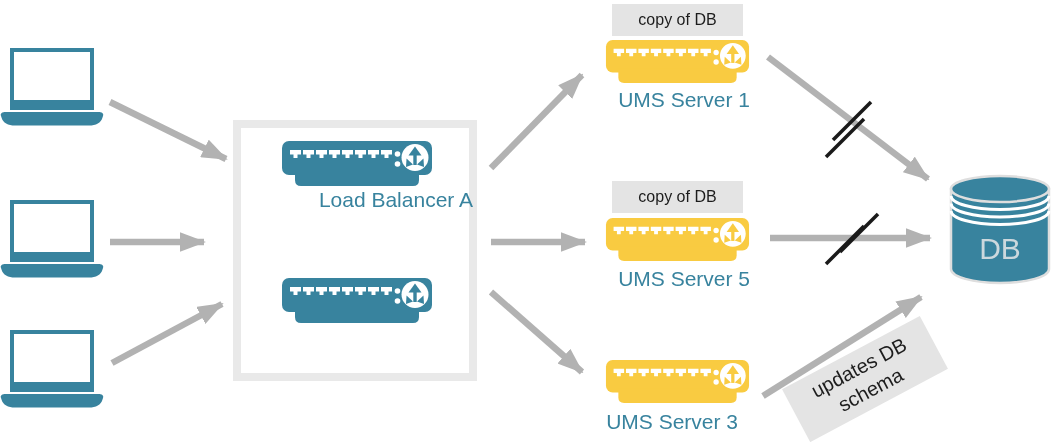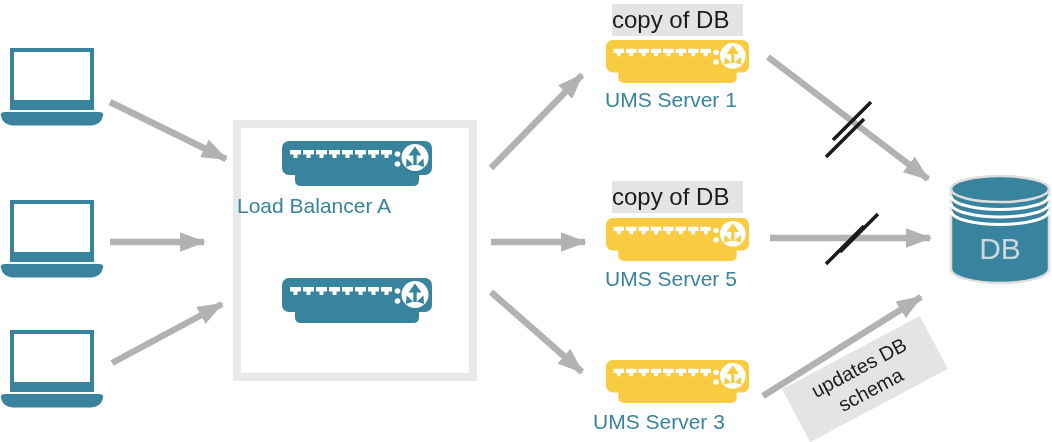--- a/index.html
+++ b/index.html
@@ -12,26 +12,26 @@
   .teal-ic{color:var(--teal);}
   .yellow-ic{color:var(--yellow);}
   
   #arrows{position:absolute;left:0;top:0;z-index:2;}
   
   .lb-box{
     left:233px;top:120px;width:244px;height:261px;
     border:8px solid var(--box-border);background:#fff;box-sizing:border-box;z-index:3;
   }
   .node-label{
-    color:var(--teal);font-size:21px;text-align:left;line-height:24px;
+    color:var(--teal);font-size:21px;text-align:right;line-height:24px;
     z-index:4;white-space:nowrap;
   }
   .badge{
     background:var(--label-bg);color:var(--text-dark);
-    font-size:24px;line-height:32px;height:32px;z-index:4;
+    font-size:16px;text-align:center;line-height:32px;height:32px;z-index:4;
   }
   .icon{z-index:4;}
   .annotation{
     left:787px;top:349px;width:156px;z-index:1;
     background:var(--label-bg);color:var(--text-dark);
     font-size:20px;line-height:25px;text-align:center;padding:5px 0;
     transform:rotate(-28deg);
   }
   .db-text{fill:var(--db-text);font-size:30px;font-family:"Liberation Sans","DejaVu Sans",sans-serif;}
 </style>
@@ -116,21 +116,21 @@
     </svg>
   <svg class="abs icon teal-ic" style="left:0;top:330px" width="104" height="78">
       <use href="#laptop-sym"></use>
     </svg>
 
   <div class="abs lb-box"></div>
 
   <svg class="abs icon teal-ic" style="left:281px;top:141px" width="152" height="46">
       <use href="#server-icon"></use>
     </svg>
-  <div class="abs node-label" style="left:237px;top:194px;width:236px">Load Balancer A</div>
+  <div class="abs node-label" style="left:237px;top:188px;width:236px">Load Balancer A</div>
 
   <svg class="abs icon teal-ic" style="left:281px;top:278px" width="152" height="46">
       <use href="#server-icon"></use>
     </svg>
 
   <div class="abs badge" style="left:612px;top:4px;width:131px">copy of DB</div>
   <svg class="abs icon yellow-ic" style="left:605px;top:40px" width="145" height="44">
       <use href="#server-icon"></use>
     </svg>
   <div class="abs node-label" style="left:605px;top:88px;width:145px">UMS Server 1</div>

